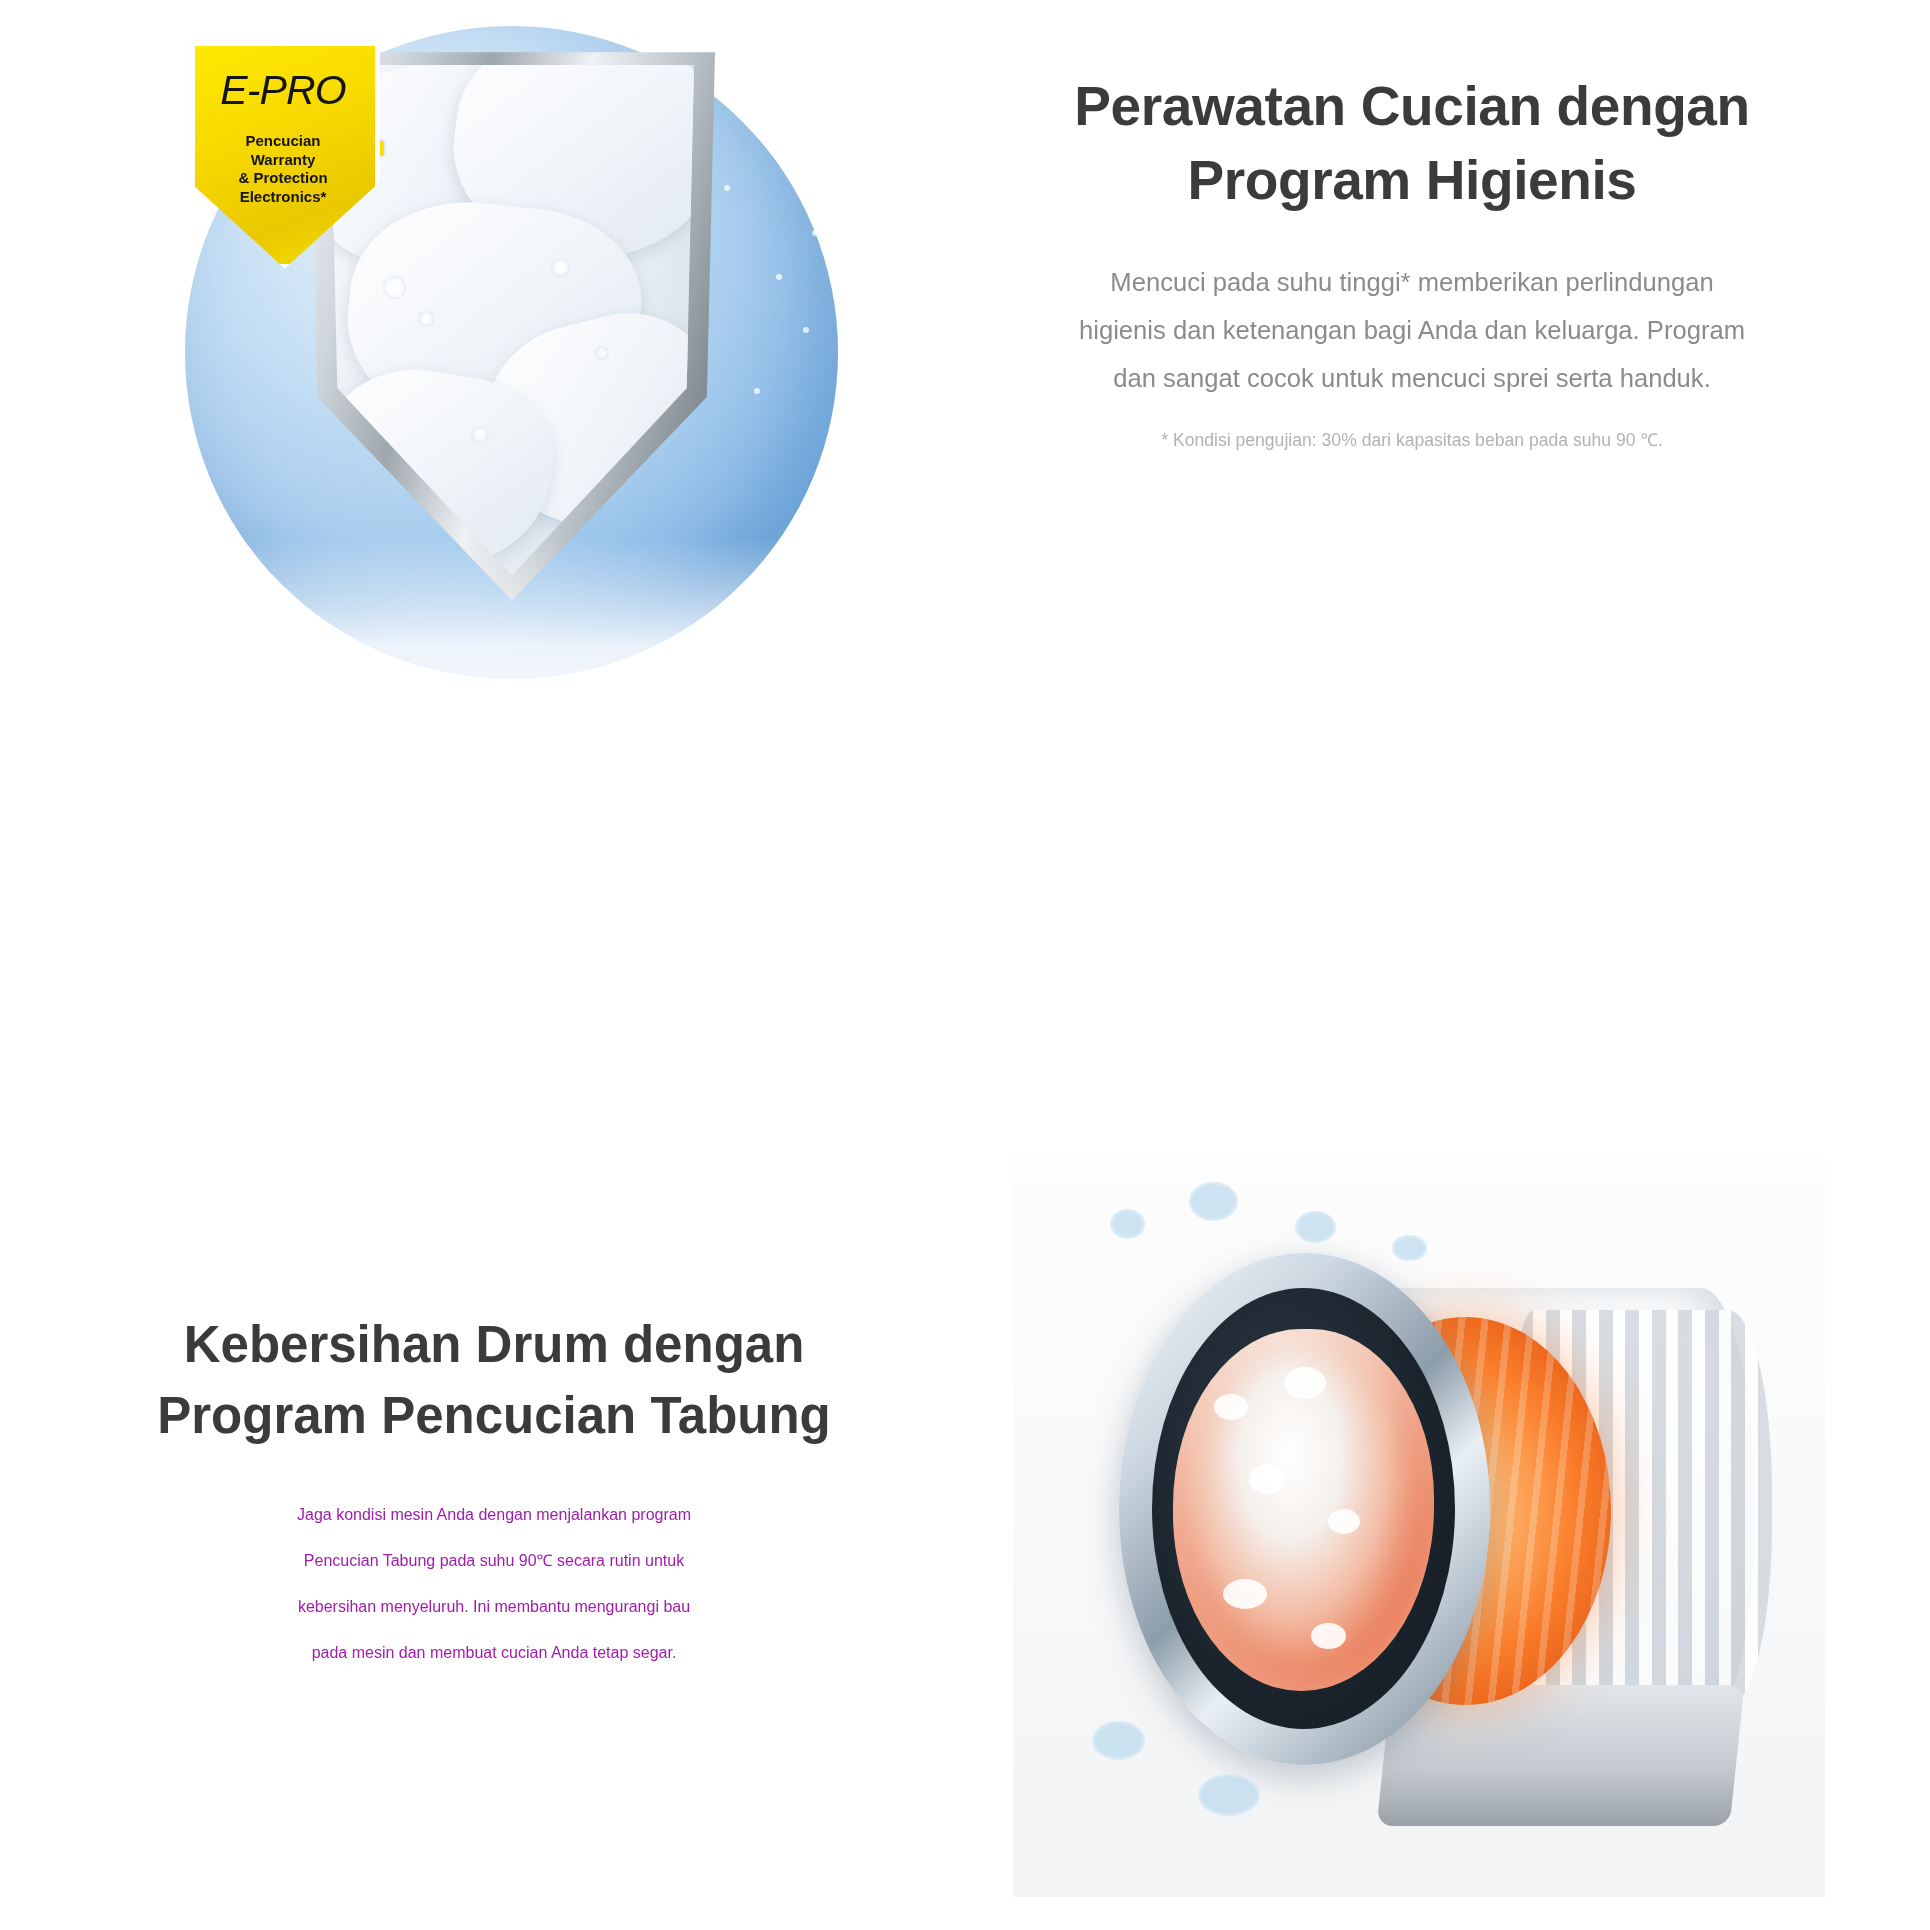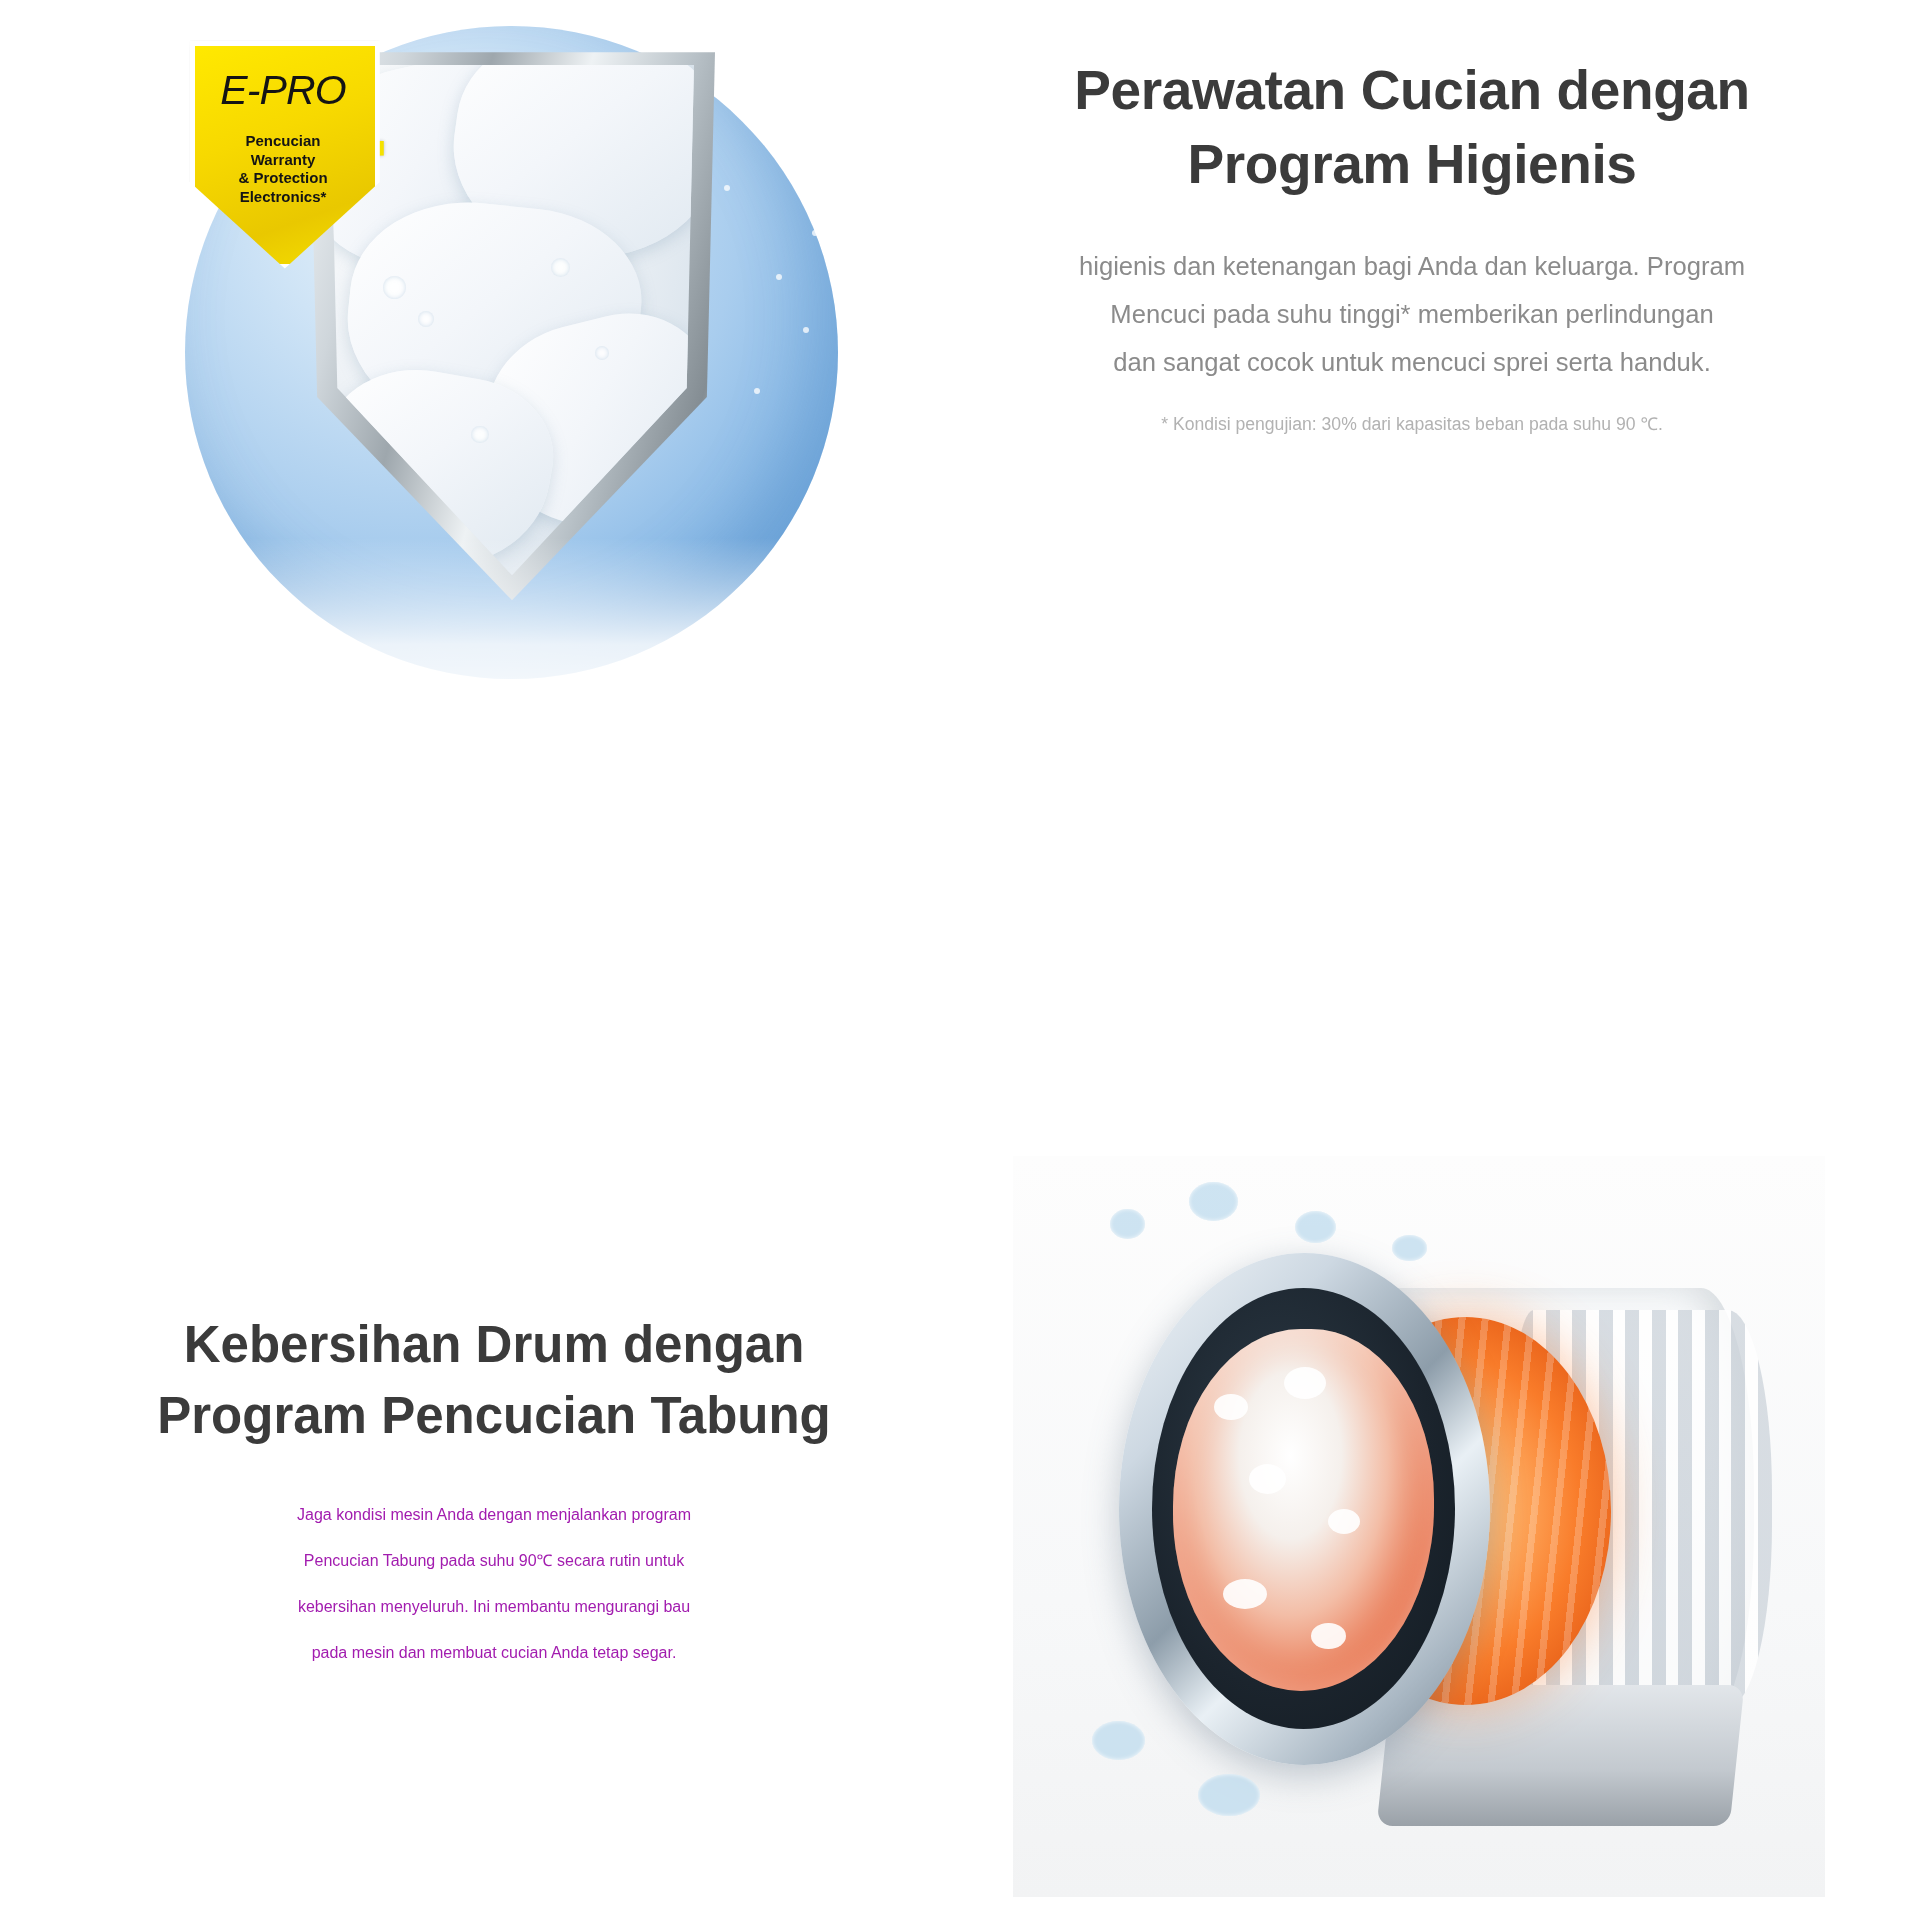--- a/index.html
+++ b/index.html
@@ -161,21 +161,21 @@
     top: 53px;
     width: 812px;
     text-align: center;
   }
   .headline {
     font-size: 55px;
     line-height: 74px;
     font-weight: 700;
     color: #3b3b3b;
     letter-spacing: -0.4px;
-    margin: 0;
+    margin: 16px;
   }
   .body-copy {
     margin: 41px auto 0;
     width: 723px;
     font-size: 25.6px;
     line-height: 48px;
     color: #8b8b8b;
   }
   .fine-print {
     margin: 25px auto 0;
@@ -363,22 +363,22 @@
       </div>
     </div>
   </div>
 
   <div class="hygiene-copy">
     <h2 class="headline">
       <span>Perawatan Cucian dengan</span><br>
       <span>Program Higienis</span>
     </h2>
     <div class="body-copy">
+      <div>Mencuci pada suhu tinggi* memberikan perlindungan</div>
       <div>higienis dan ketenangan bagi Anda dan keluarga. Program</div>
-      <div>Mencuci pada suhu tinggi* memberikan perlindungan</div>
       <div>dan sangat cocok untuk mencuci sprei serta handuk.</div>
     </div>
     <div class="fine-print">* Kondisi pengujian: 30% dari kapasitas beban pada suhu 90 ℃.</div>
   </div>
 </div>
 
 <div class="section-two">
 
   <div class="drum-copy">
     <h2 class="headline-left">

